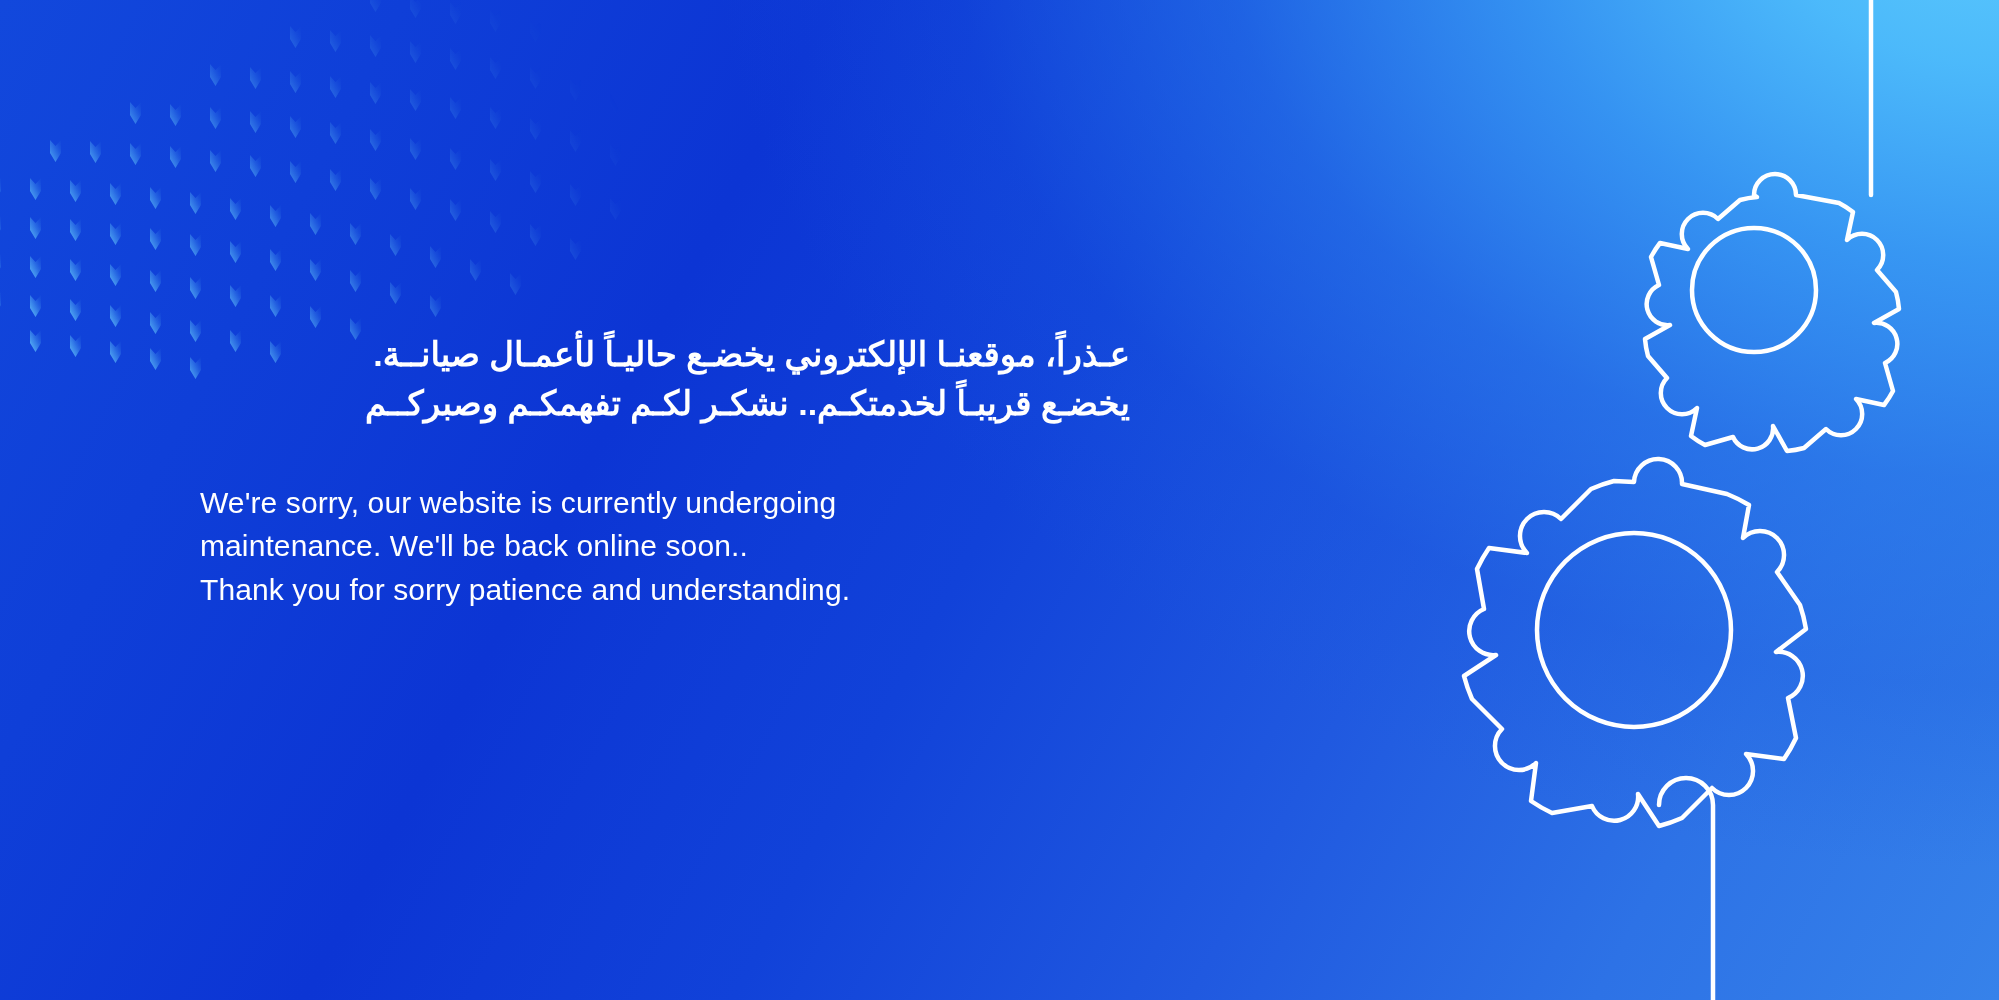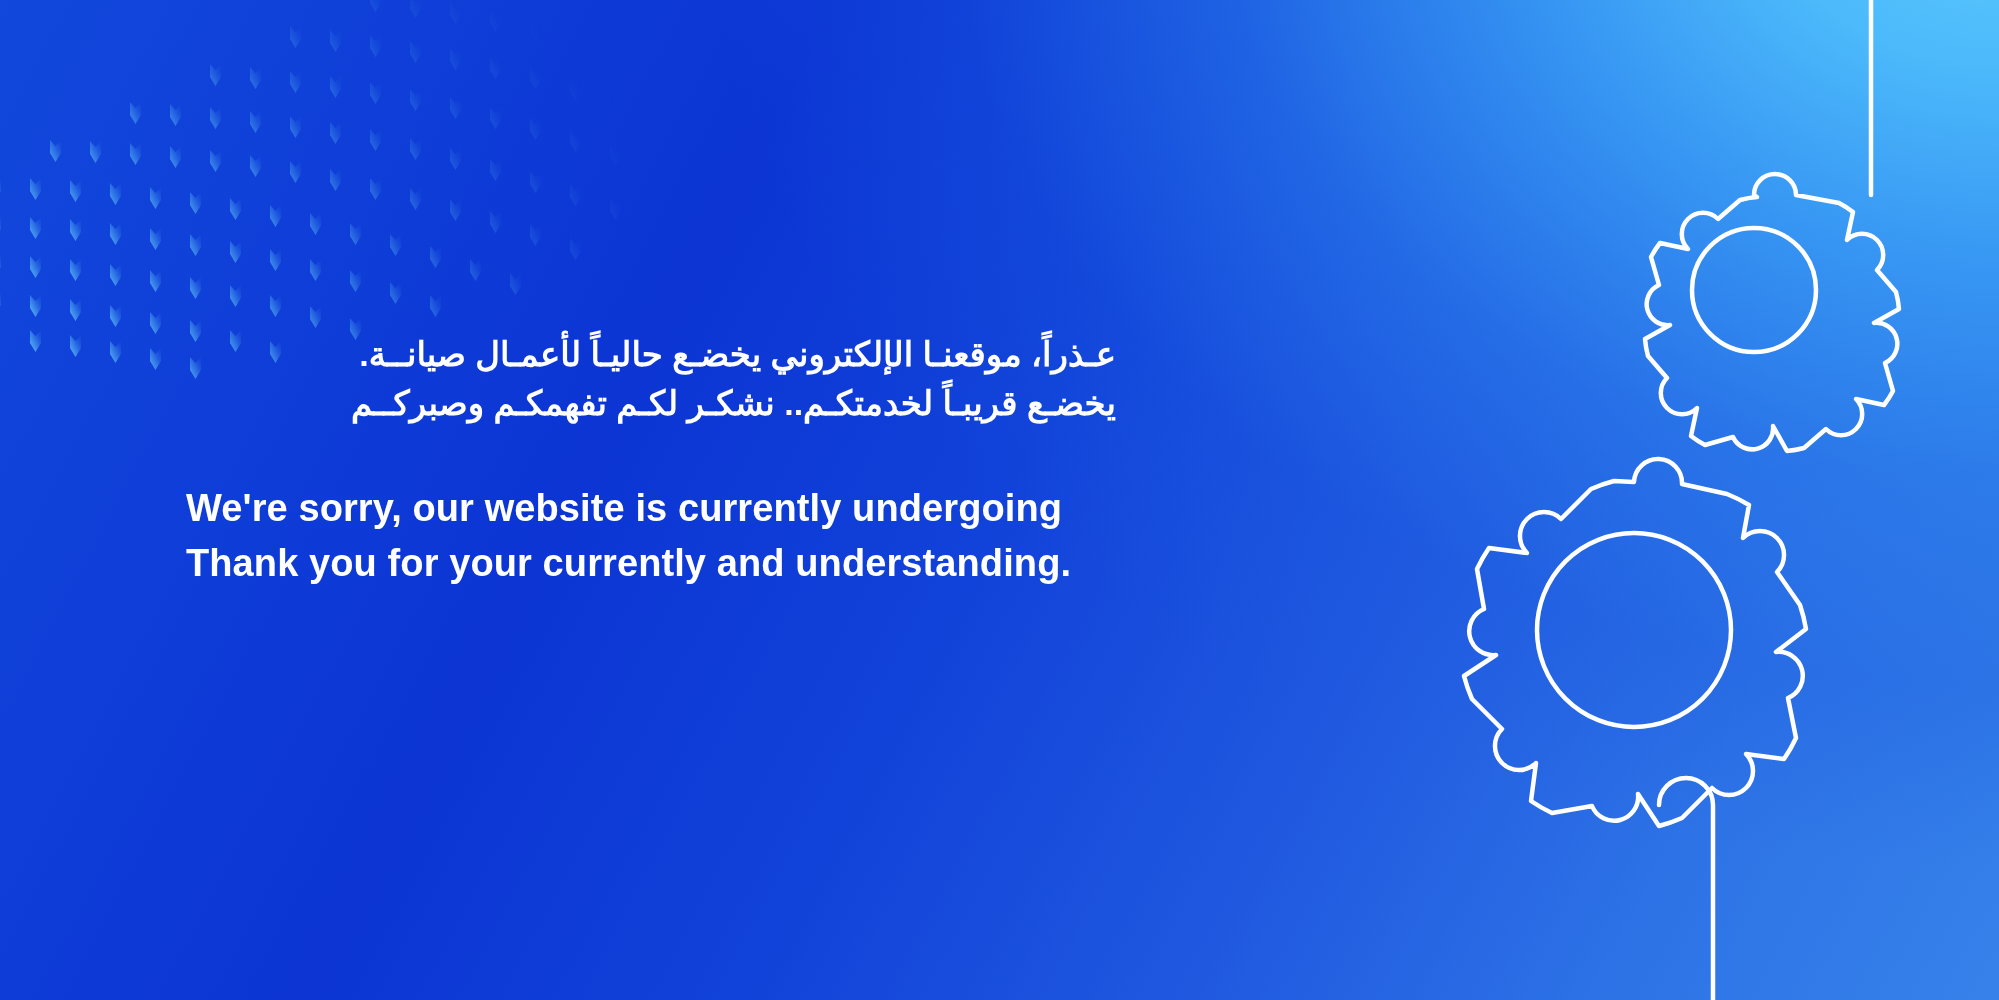--- a/index.html
+++ b/index.html
@@ -55,21 +55,21 @@
     right:0;
     top:0;
     width:900px;
     height:1000px;
     pointer-events:none;
   }
 
   
   #message-block {
     position:absolute;
-    left:186px;
+    left:200px;
     top:330px;
     width:1000px;
   }
 
   .arabic-block {
     direction:rtl;
     text-align:right;
     width:930px;
     margin-left:0;
   }
@@ -84,22 +84,22 @@
   }
 
   .english-block {
     margin-top:52px;
     direction:ltr;
     text-align:left;
   }
 
   .english-line {
     color:#ffffff;
-    font-size:38px;
-    font-weight:700;
+    font-size:30px;
+    font-weight:400;
     line-height:1.46;
     letter-spacing:0.1px;
     white-space:nowrap;
   }
 </style>
 </head>
 <body>
 
 <div id="maintenance-page">
 
@@ -296,18 +296,19 @@
 
   <div id="message-block">
 
     <div class="arabic-block" dir="rtl">
       <div class="arabic-line">عـذراً، موقعنـا الإلكتروني يخضـع حاليـاً لأعمـال صيانــة.</div>
       <div class="arabic-line">يخضـع قريبـاً لخدمتكـم.. نشكـر لكـم تفهمكـم وصبركــم</div>
     </div>
 
     <div class="english-block" dir="ltr">
       <div class="english-line">We're sorry, our website is currently undergoing</div>
-      <div class="english-line">Thank you for your currently and understanding.</div>
+      <div class="english-line">maintenance. We'll be back online soon..</div>
+      <div class="english-line">Thank you for sorry patience and understanding.</div>
     </div>
 
   </div>
 
 </div>
 
 </body></html>

